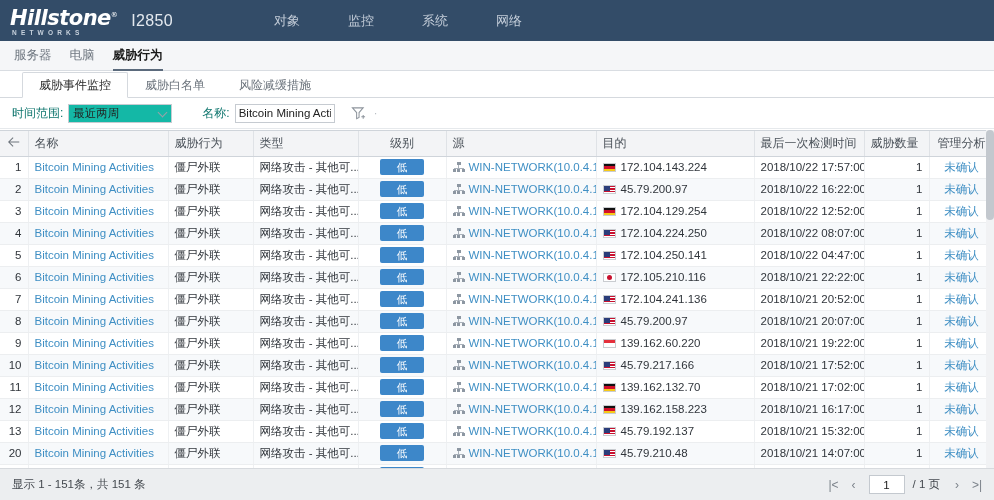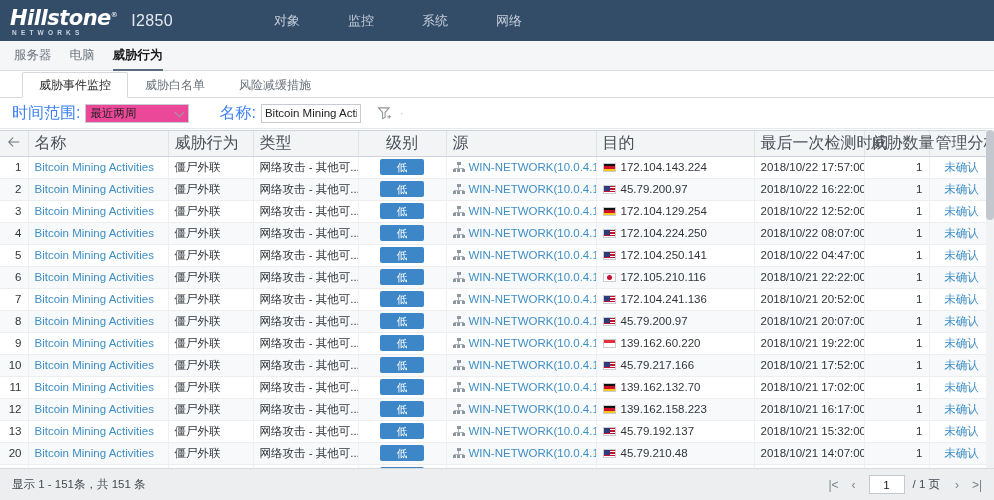--- a/index.html
+++ b/index.html
@@ -97,24 +97,24 @@
   }
 
   
   .filterbar {
     height: 31px;
     background: #ffffff;
     display: flex; align-items: center;
     padding-left: 12px;
     border-bottom: 1px solid #e6e9ec;
   }
-  .fb-label { font-size: 16px; color: #3b82f6; margin-right: 5px; }
+  .fb-label { font-size: 12px; color: #0f766e; margin-right: 5px; }
   .fb-select {
     width: 104px; height: 19px;
-    border: 1px solid #c6cbd1; background: #ec4899;
+    border: 1px solid #c6cbd1; background: #14b8a6;
     font-size: 11.5px; color: #222;
     display: flex; align-items: center;
     padding: 0 4px; position: relative; cursor: pointer;
   }
   .fb-select .chev {
     position: absolute; right: 5px; top: 4px;
     width: 7px; height: 7px;
     border-right: 1.3px solid #9aa1a9;
     border-bottom: 1.3px solid #9aa1a9;
     transform: rotate(45deg);
@@ -139,21 +139,21 @@
     overflow: hidden; background: #fff;
     border-top: 1px solid #cfd4da;
   }
   table.grid {
     width: 994px; border-collapse: collapse; table-layout: fixed;
   }
   table.grid th {
     background: #f3f4f6;
     border-right: 1px solid #dfe2e6;
     border-bottom: 1px solid #cfd4da;
-    font-size: 16px; font-weight: normal; color: #4a5159;
+    font-size: 12px; font-weight: normal; color: #4a5159;
     text-align: left; padding: 0 6px; height: 25px;
     white-space: nowrap;
   }
   table.grid th.ctr { text-align: center; }
   table.grid th.backcell { text-align: center; padding: 0; }
   table.grid td {
     border-right: 1px solid #eef0f2;
     border-bottom: 1px solid #eceef0;
     font-size: 11.5px; color: #30353b;
     padding: 0 6px; height: 22px;

